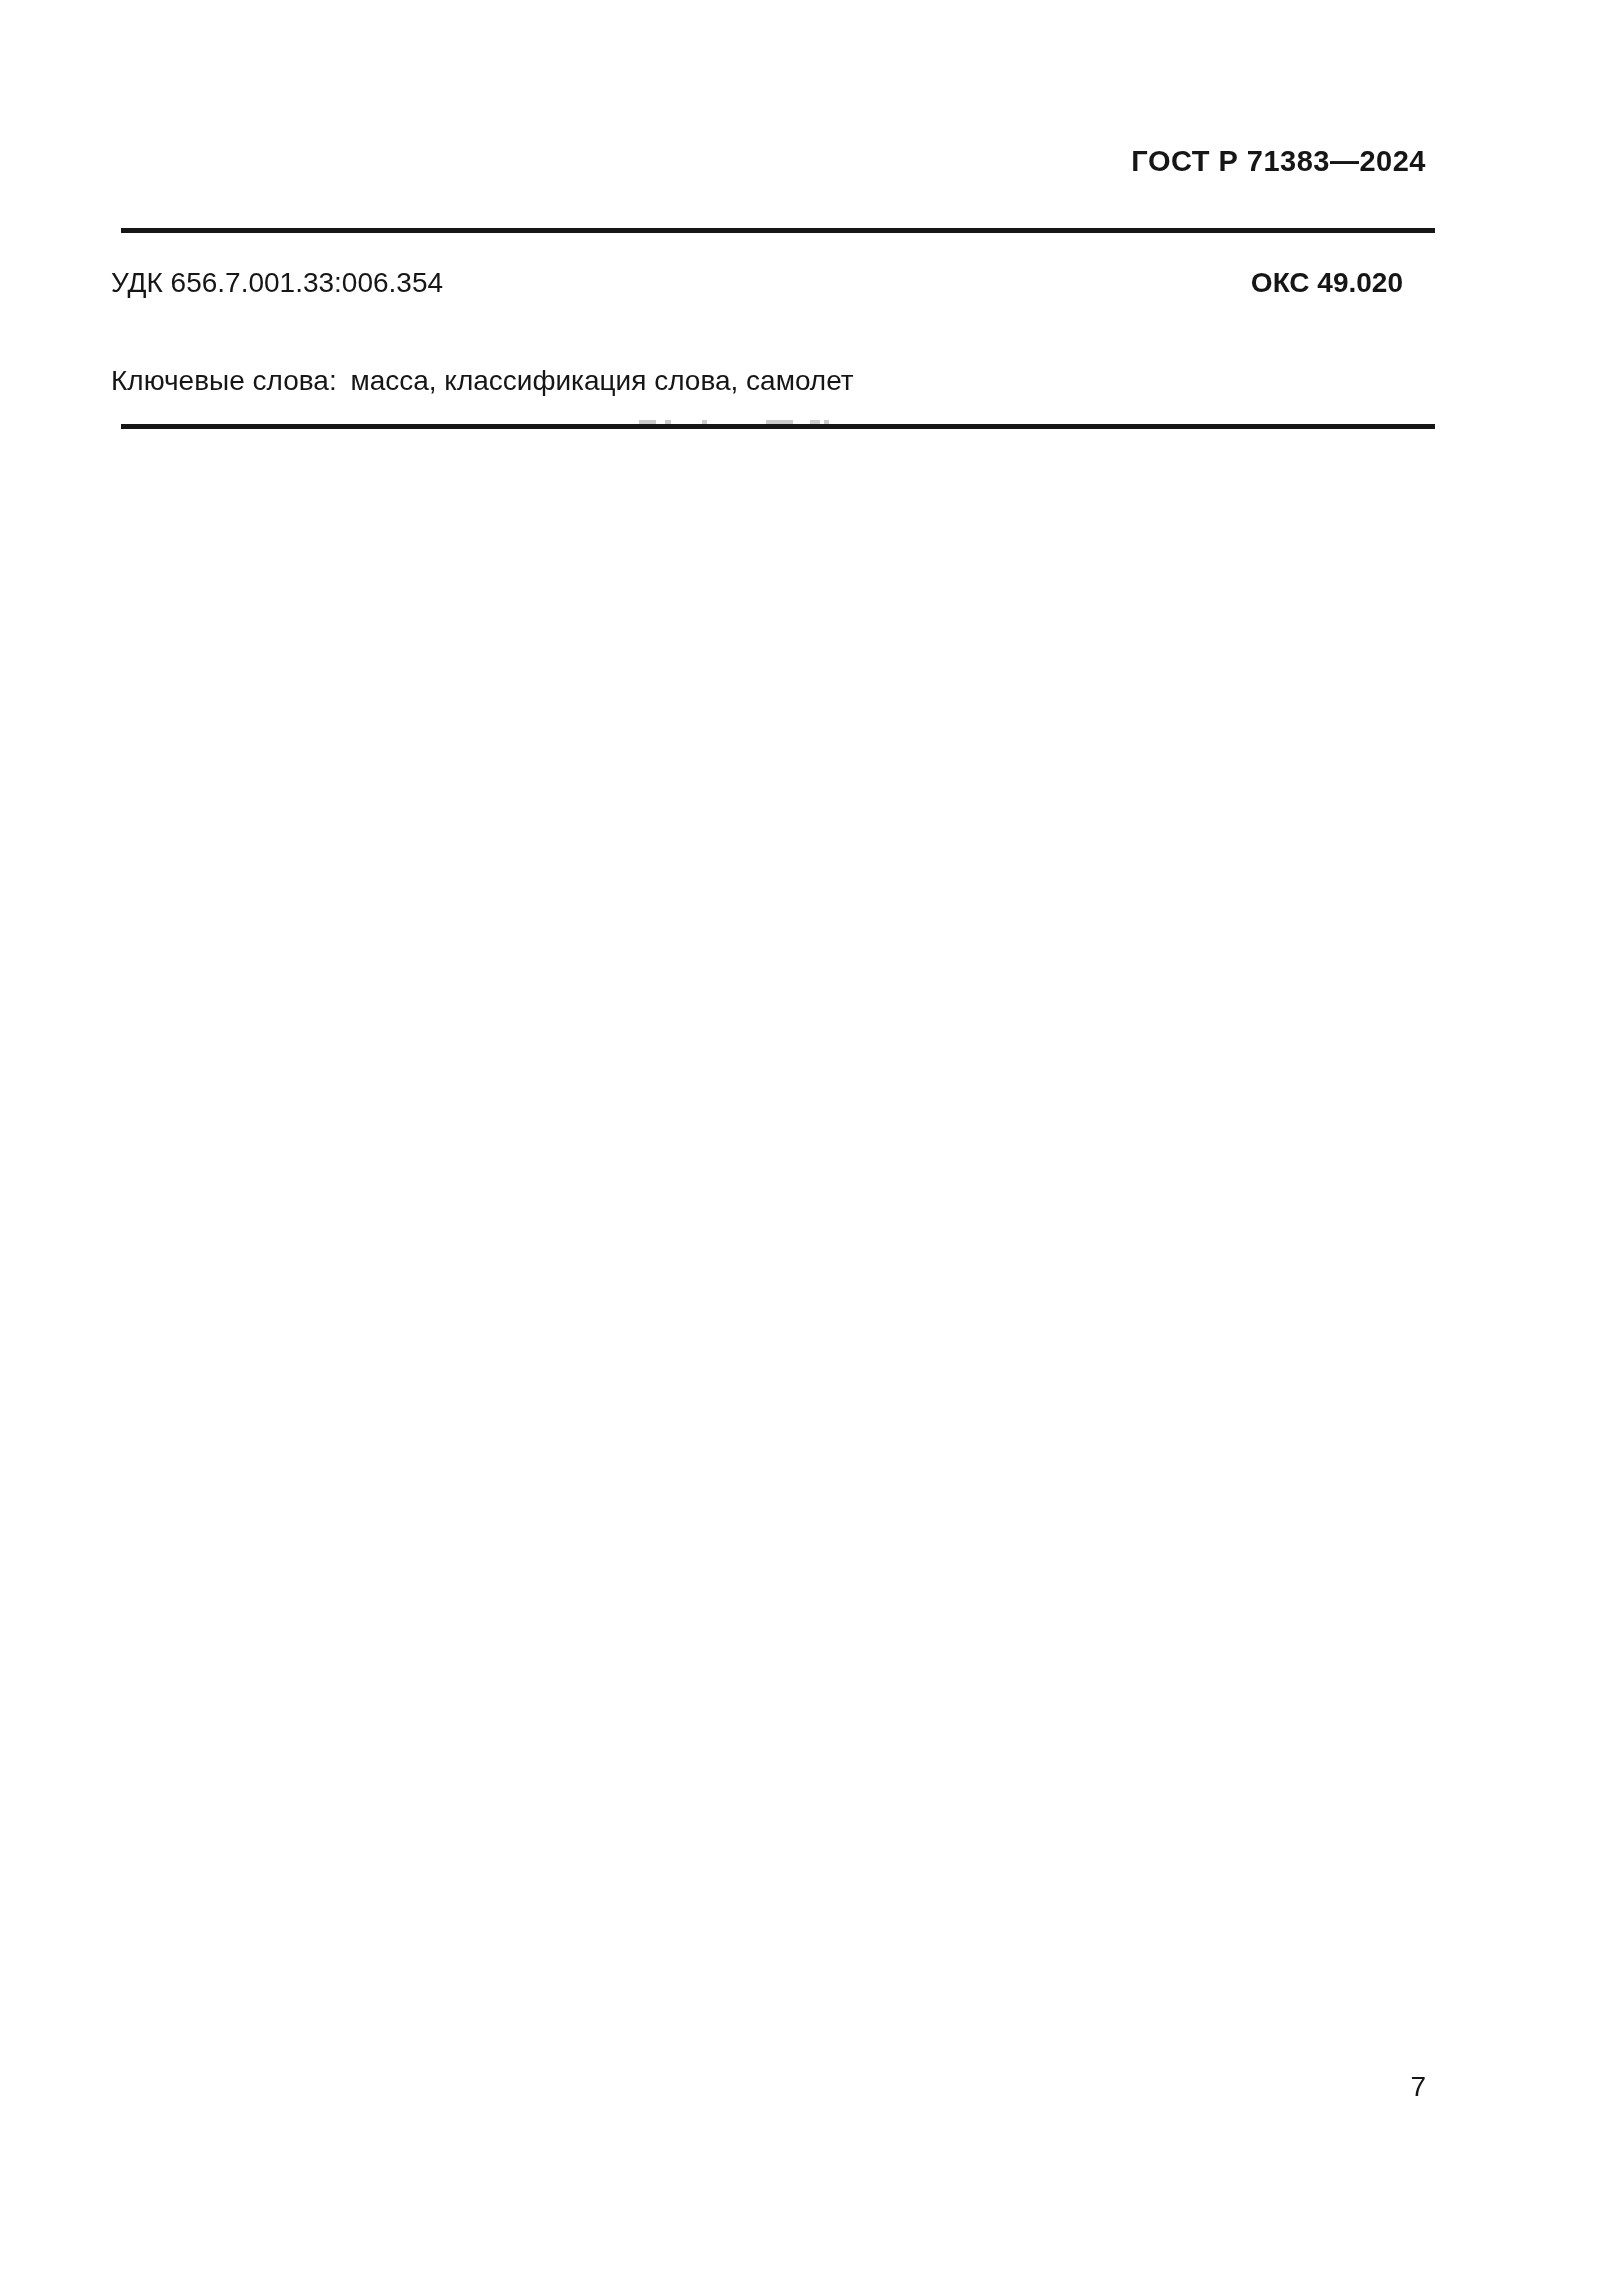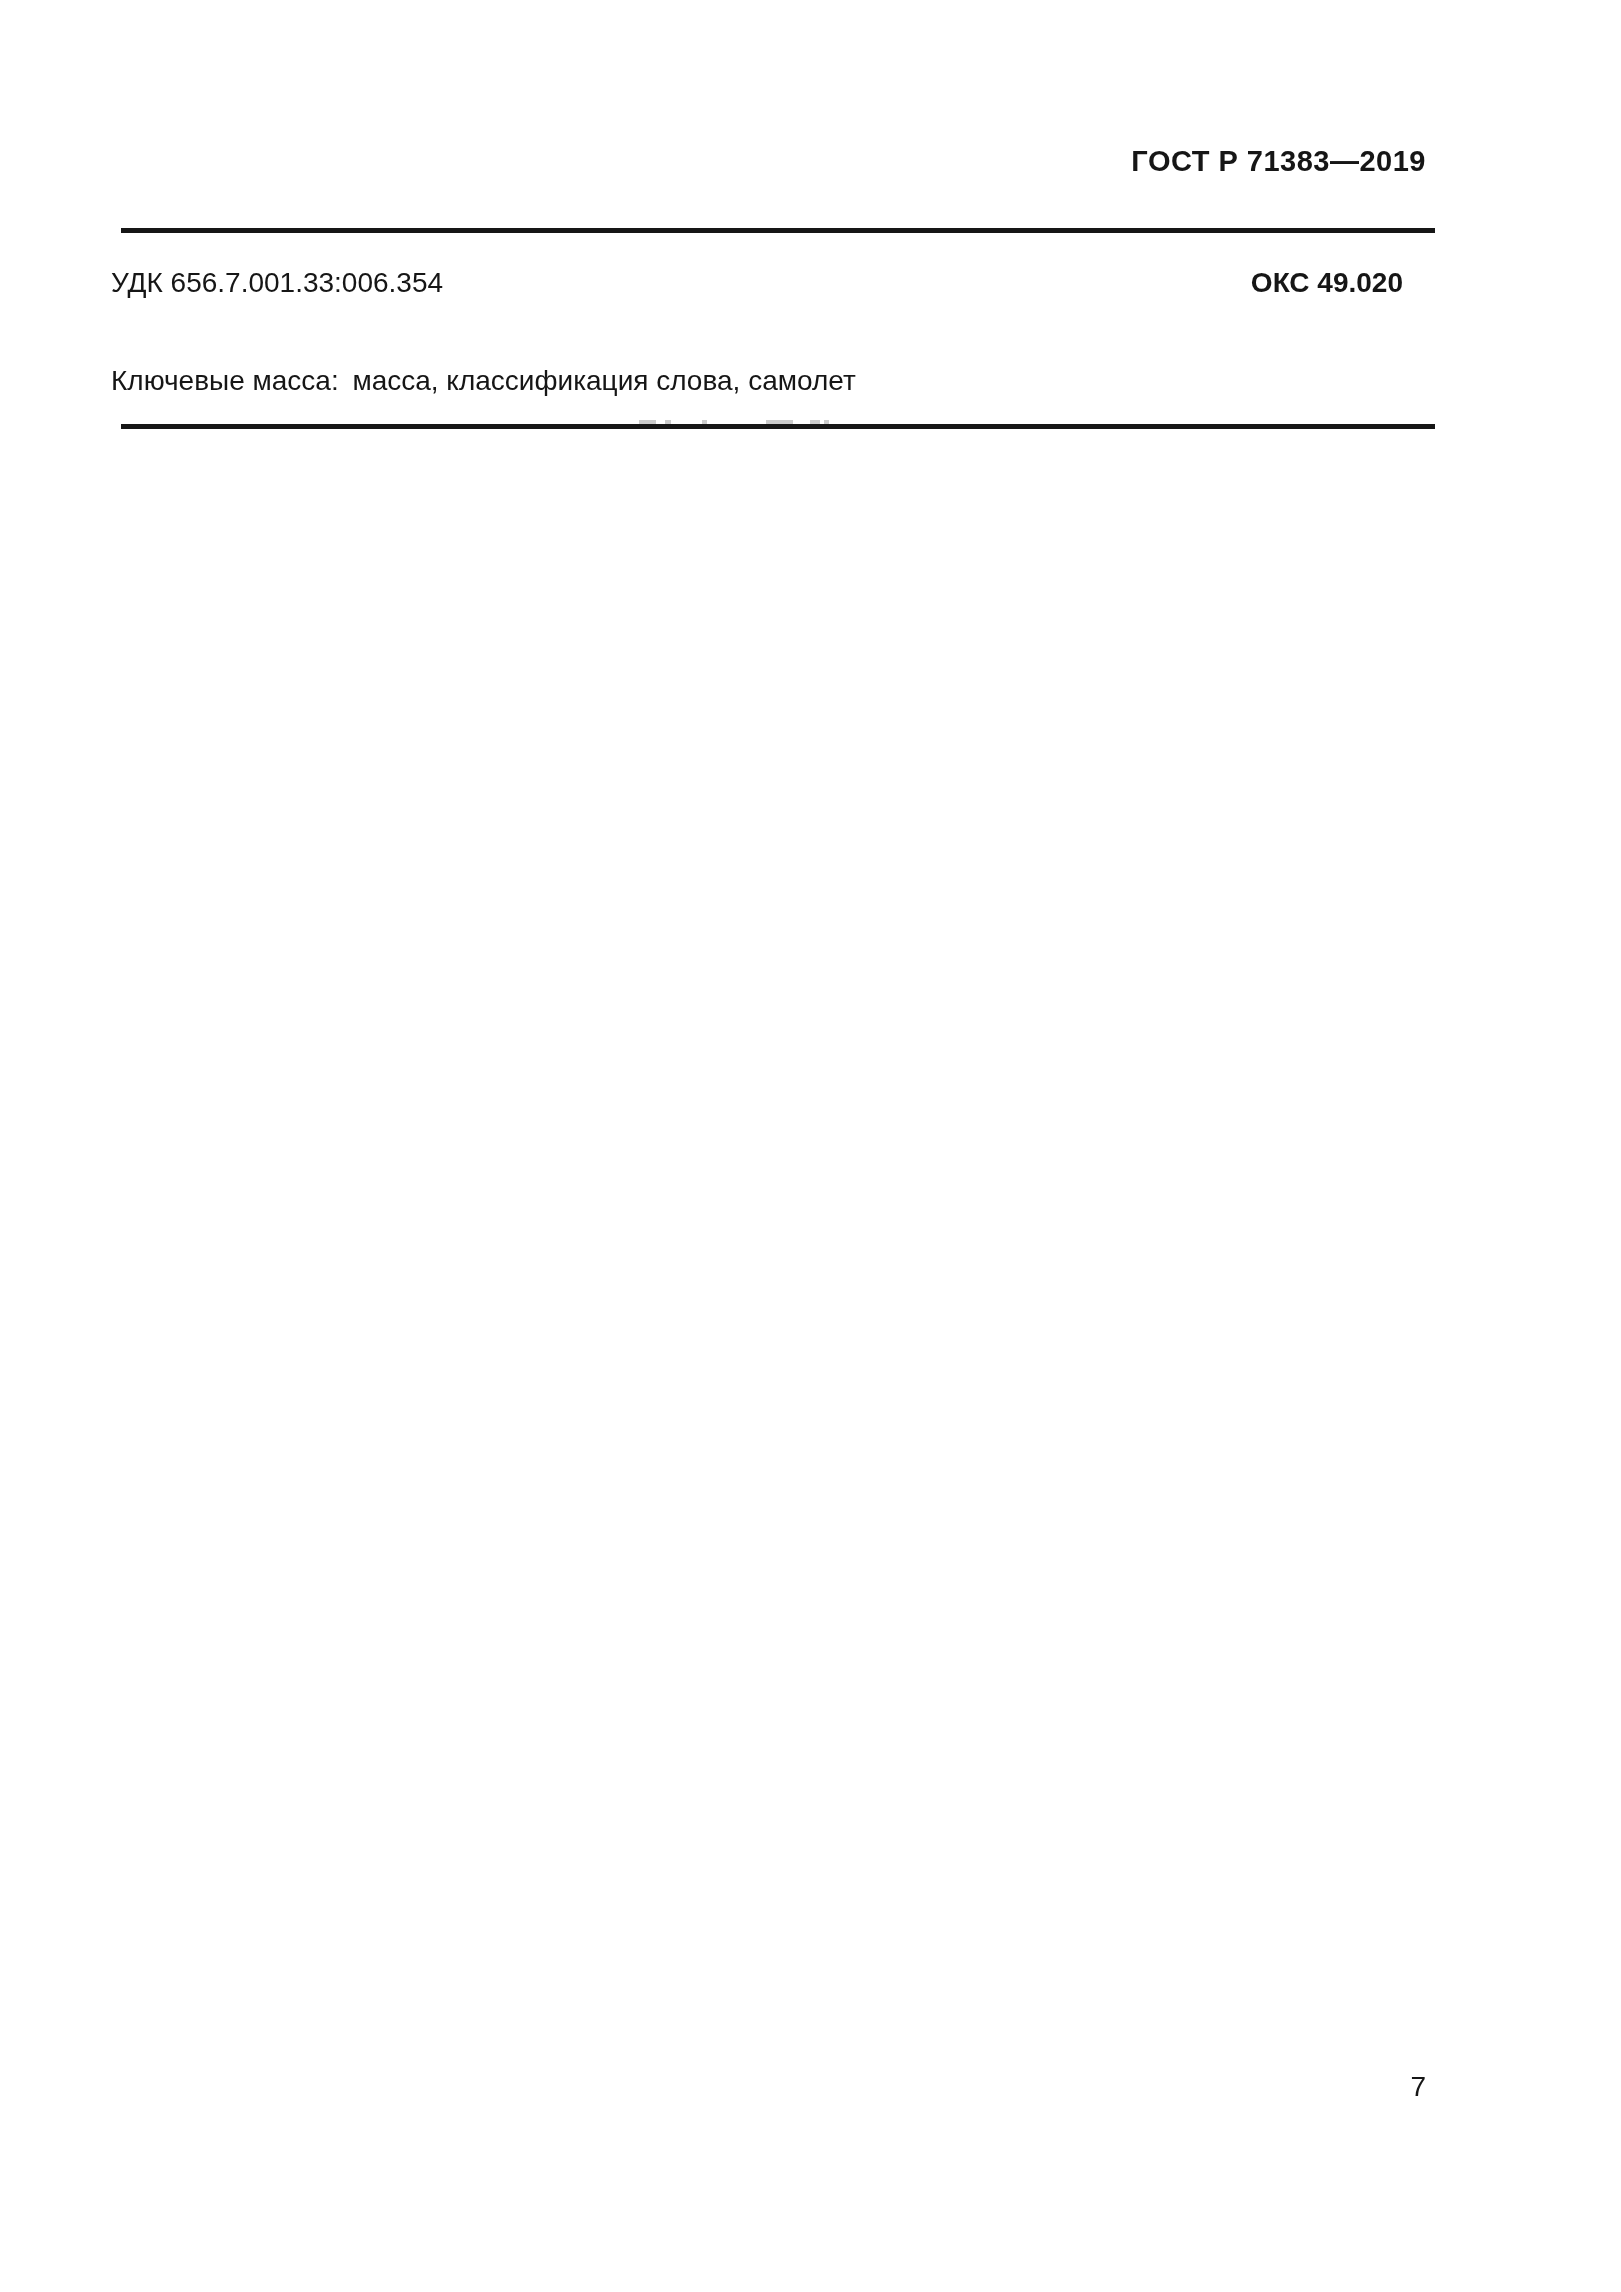--- a/index.html
+++ b/index.html
@@ -90,30 +90,30 @@
     top: 2071px;
     right: 195px;
     font-size: 28px;
   }
 </style>
 </head>
 <body>
 
 <div class="page">
 
-  <div class="header-code">ГОСТ Р 71383—2019</div>
+  <div class="header-code">ГОСТ Р 71383—2024</div>
 
   <div class="rule rule-top"></div>
 
   <div class="udk">УДК 656.7.001.33:006.354</div>
 
   <div class="oks">ОКС 49.020</div>
 
   <div class="keywords">
-    <span class="kw-label">Ключевые масса:</span><span class="kw-value">масса, классификация слова, самолет</span>
+    <span class="kw-label">Ключевые слова:</span><span class="kw-value">масса, классификация слова, самолет</span>
   </div>
 
   <div class="artifact">
     <i class="a1"></i>
       <i class="a2"></i>
       <i class="a3"></i>
     <i class="a4"></i>
       <i class="a5"></i>
       <i class="a6"></i>
   </div>

